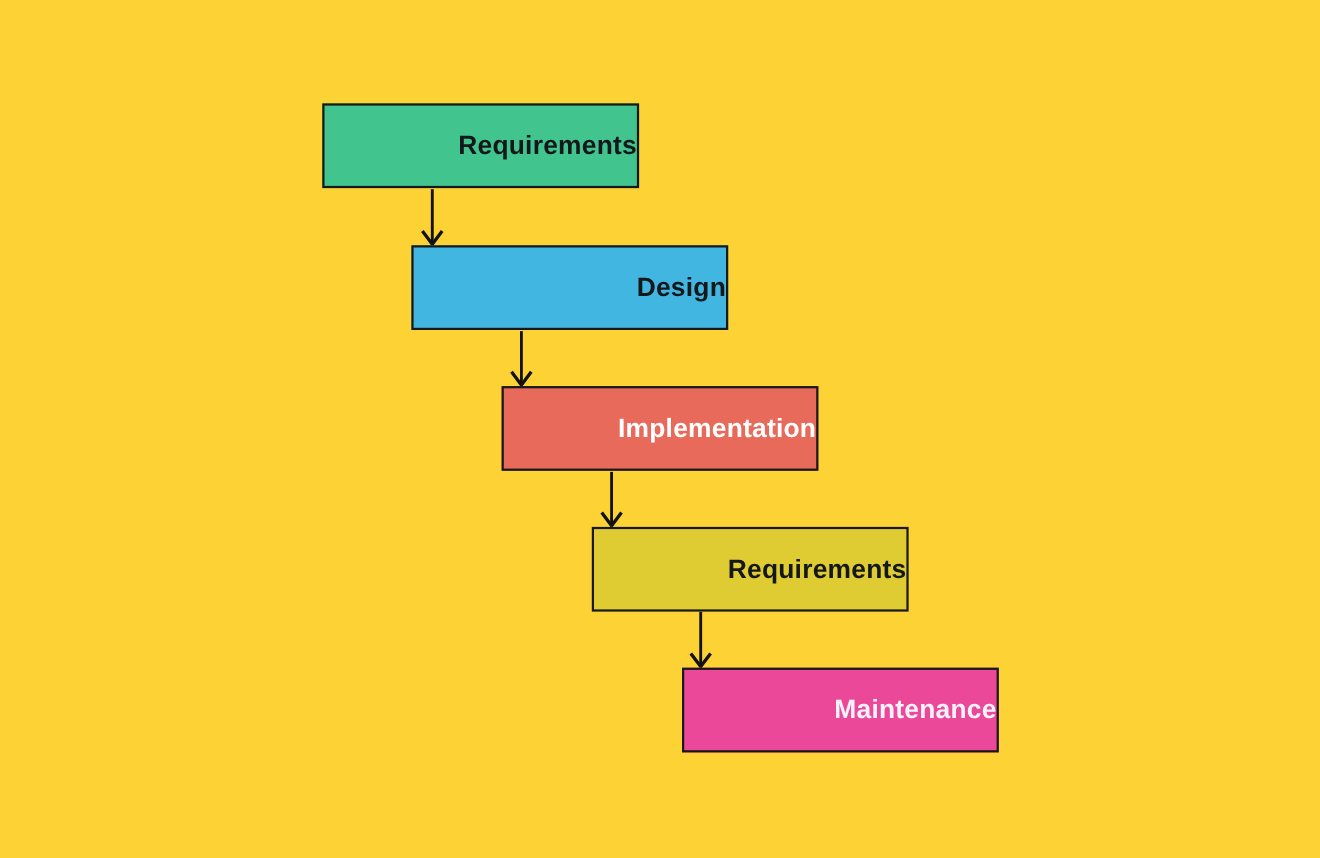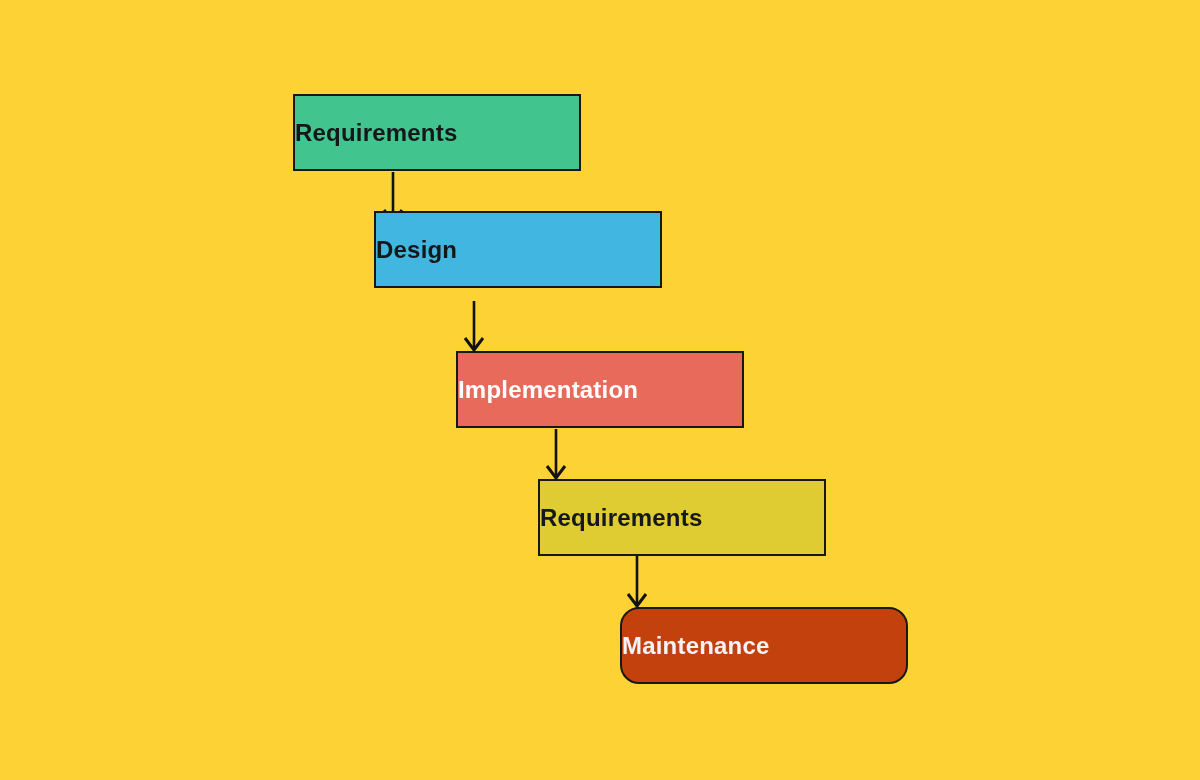--- a/index.html
+++ b/index.html
@@ -37,30 +37,30 @@
     stroke-linejoin: miter;
   }
   .stage {
     position: absolute;
     width: 288px;
     height: 77px;
     box-sizing: border-box;
     border: 2px solid var(--border, #181818);
     display: flex;
     align-items: center;
-    justify-content: flex-start;
+    justify-content: flex-end;
   }
   .stage-label {
     font-size: 24px;
     font-weight: 700;
     letter-spacing: 0.2px;
     white-space: nowrap;
   }
   .s1 { left: 293px; top: 94px;  }
-  .s2 { left: 374px; top: 211px; }
+  .s2 { left: 374px; top: 223px; }
   .s3 { left: 456px; top: 351px; }
   .s4 { left: 538px; top: 479px; }
   .s5 { left: 620px; top: 607px; }
 </style>
 </head>
 <body>
 
 <div class="canvas" style="--bg: #FCD234; --border: #181818; --arrow: #121212;">
 
   <svg class="arrows" viewBox="0 0 1200 780" aria-hidden="true">
@@ -91,17 +91,17 @@
   </div>
 
   <div class="stage s3" style="background-color: rgb(232, 106, 90);">
     <span class="stage-label" style="color: rgb(255, 255, 255);">Implementation</span>
   </div>
 
   <div class="stage s4" style="background-color: rgb(223, 203, 50);">
     <span class="stage-label" style="color: rgb(21, 24, 26);">Requirements</span>
   </div>
 
-  <div class="stage s5" style="background-color: #c2410c; border-radius: 19px;">
+  <div class="stage s5" style="background-color: #ec4899;">
     <span class="stage-label" style="color: rgb(245, 242, 250);">Maintenance</span>
   </div>
 
 </div>
 
 </body></html>

